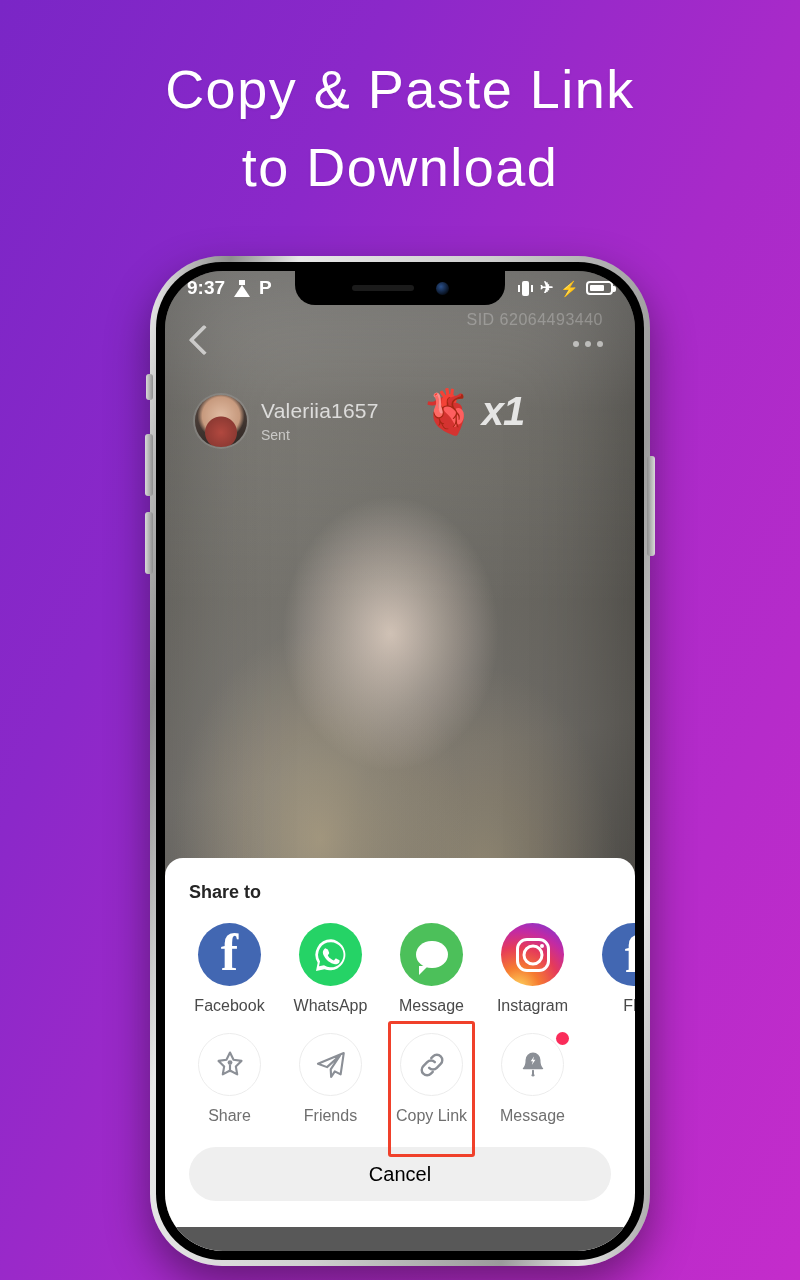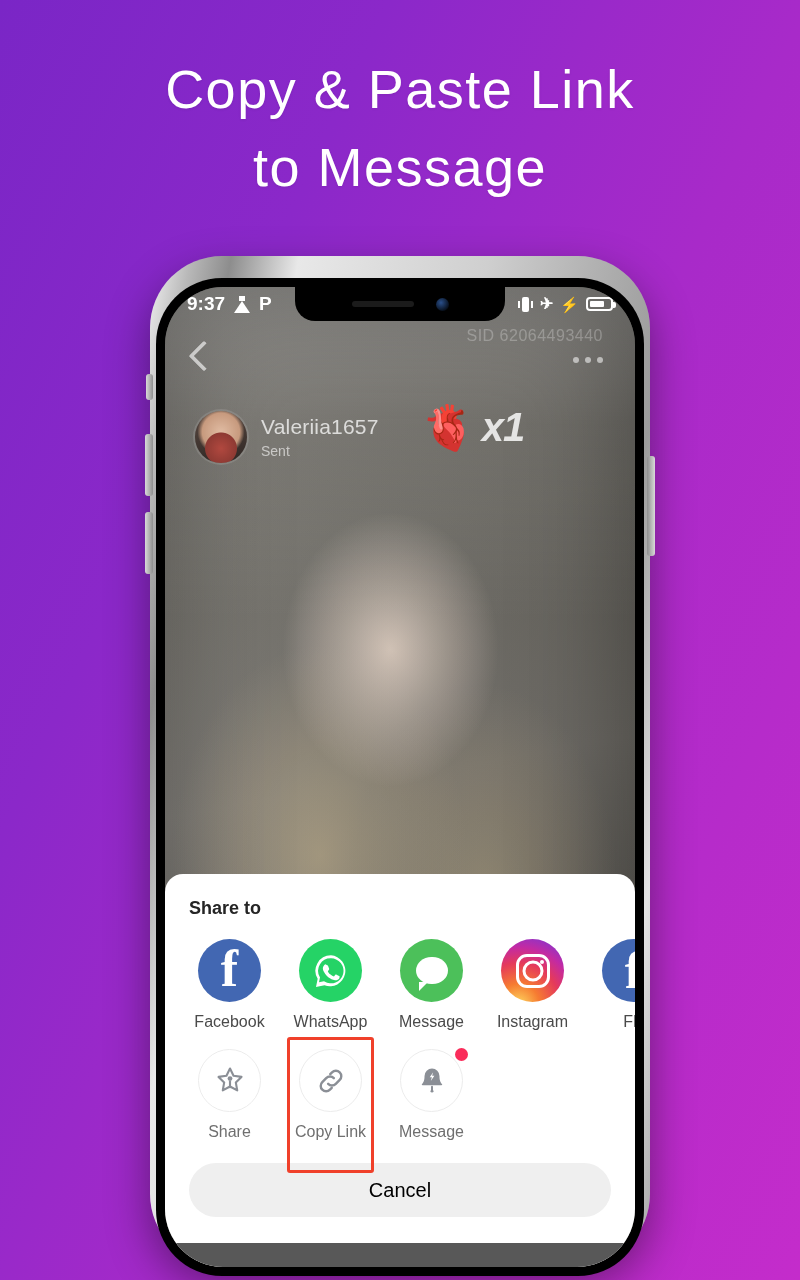--- a/index.html
+++ b/index.html
@@ -27,21 +27,20 @@
     background:linear-gradient(100deg,#f2f2f2 0%,#b9b9b9 6%,#8d8d8d 12%,#e8e8e8 22%,#cfcfcf 50%,#9b9b9b 78%,#e4e4e4 90%,#a5a5a5 100%);
     box-shadow:0 18px 44px rgba(0,0,0,.42);
     padding:6px;
   }
   .phone-inner{
     width:100%; height:100%;
     border-radius:66px;
     background:#000;
     padding:9px;
     position:relative;
-    margin-top:16px;
   }
   .screen{
     width:100%; height:100%;
     border-radius:58px;
     overflow:hidden;
     position:relative;
     background:#3a3a38;
   }
   
   .btn-side{ position:absolute; background:linear-gradient(90deg,#d9d9d9,#8e8e8e); border-radius:3px; }
@@ -183,21 +182,21 @@
     display:flex; align-items:center; justify-content:center;
     font-size:20px; color:#000000;
   }
   .home-strip{ height:24px; background:#585858; }
 </style>
 </head>
 <body>
 
 <div class="headline">
   <span>Copy &amp; Paste Link</span>
-  <span>to Message</span>
+  <span>to Download</span>
 </div>
 
 <div class="phone">
   <div class="btn-side btn-mute"></div>
   <div class="btn-side btn-vup"></div>
   <div class="btn-side btn-vdn"></div>
   <div class="btn-side btn-pwr"></div>
 
   <div class="phone-inner">
     <div class="screen">
@@ -299,20 +298,28 @@
             <div class="ico ico-out">
               <svg width="34" height="34" viewBox="0 0 24 24" aria-hidden="true">
                 <path fill="none" stroke="#8b8f96" stroke-width="1.5" stroke-linejoin="round" d="M12 3.2l2.5 5.1 5.6.8-4 3.9 1 5.6-5.1-2.7-5.1 2.7 1-5.6-4-3.9 5.6-.8z"></path>
                 <circle cx="12" cy="10.3" r="1.7" fill="#8b8f96"></circle>
                 <path fill="none" stroke="#8b8f96" stroke-width="1.5" stroke-linecap="round" d="M12 12.4v4"></path>
               </svg>
             </div>
             <div class="cell-label muted">Share</div>
           </div>
 
+          <div class="cell">
+            <div class="ico ico-out">
+              <svg width="34" height="34" viewBox="0 0 24 24" aria-hidden="true">
+                <path fill="none" stroke="#8b8f96" stroke-width="1.5" stroke-linejoin="round" d="M21 3.6L2.8 11.1l6.4 2.4 9.2-8.3-6.6 9.9.3 5.4 2.6-4 4.1 2.1z"></path>
+              </svg>
+            </div>
+            <div class="cell-label muted">Friends</div>
+          </div>
 
           <div class="cell">
             <div class="hl-box"></div>
             <div class="ico ico-out">
               <svg width="36" height="36" viewBox="0 0 24 24" aria-hidden="true">
                 <path fill="none" stroke="#8b8f96" stroke-width="1.6" stroke-linecap="round" d="M10.1 13.9a3.6 3.6 0 0 0 5.1 0l2.6-2.6a3.6 3.6 0 0 0-5.1-5.1l-1.2 1.2"></path>
                 <path fill="none" stroke="#8b8f96" stroke-width="1.6" stroke-linecap="round" d="M13.9 10.1a3.6 3.6 0 0 0-5.1 0l-2.6 2.6a3.6 3.6 0 0 0 5.1 5.1l1.2-1.2"></path>
               </svg>
             </div>
             <div class="cell-label muted">Copy Link</div>

